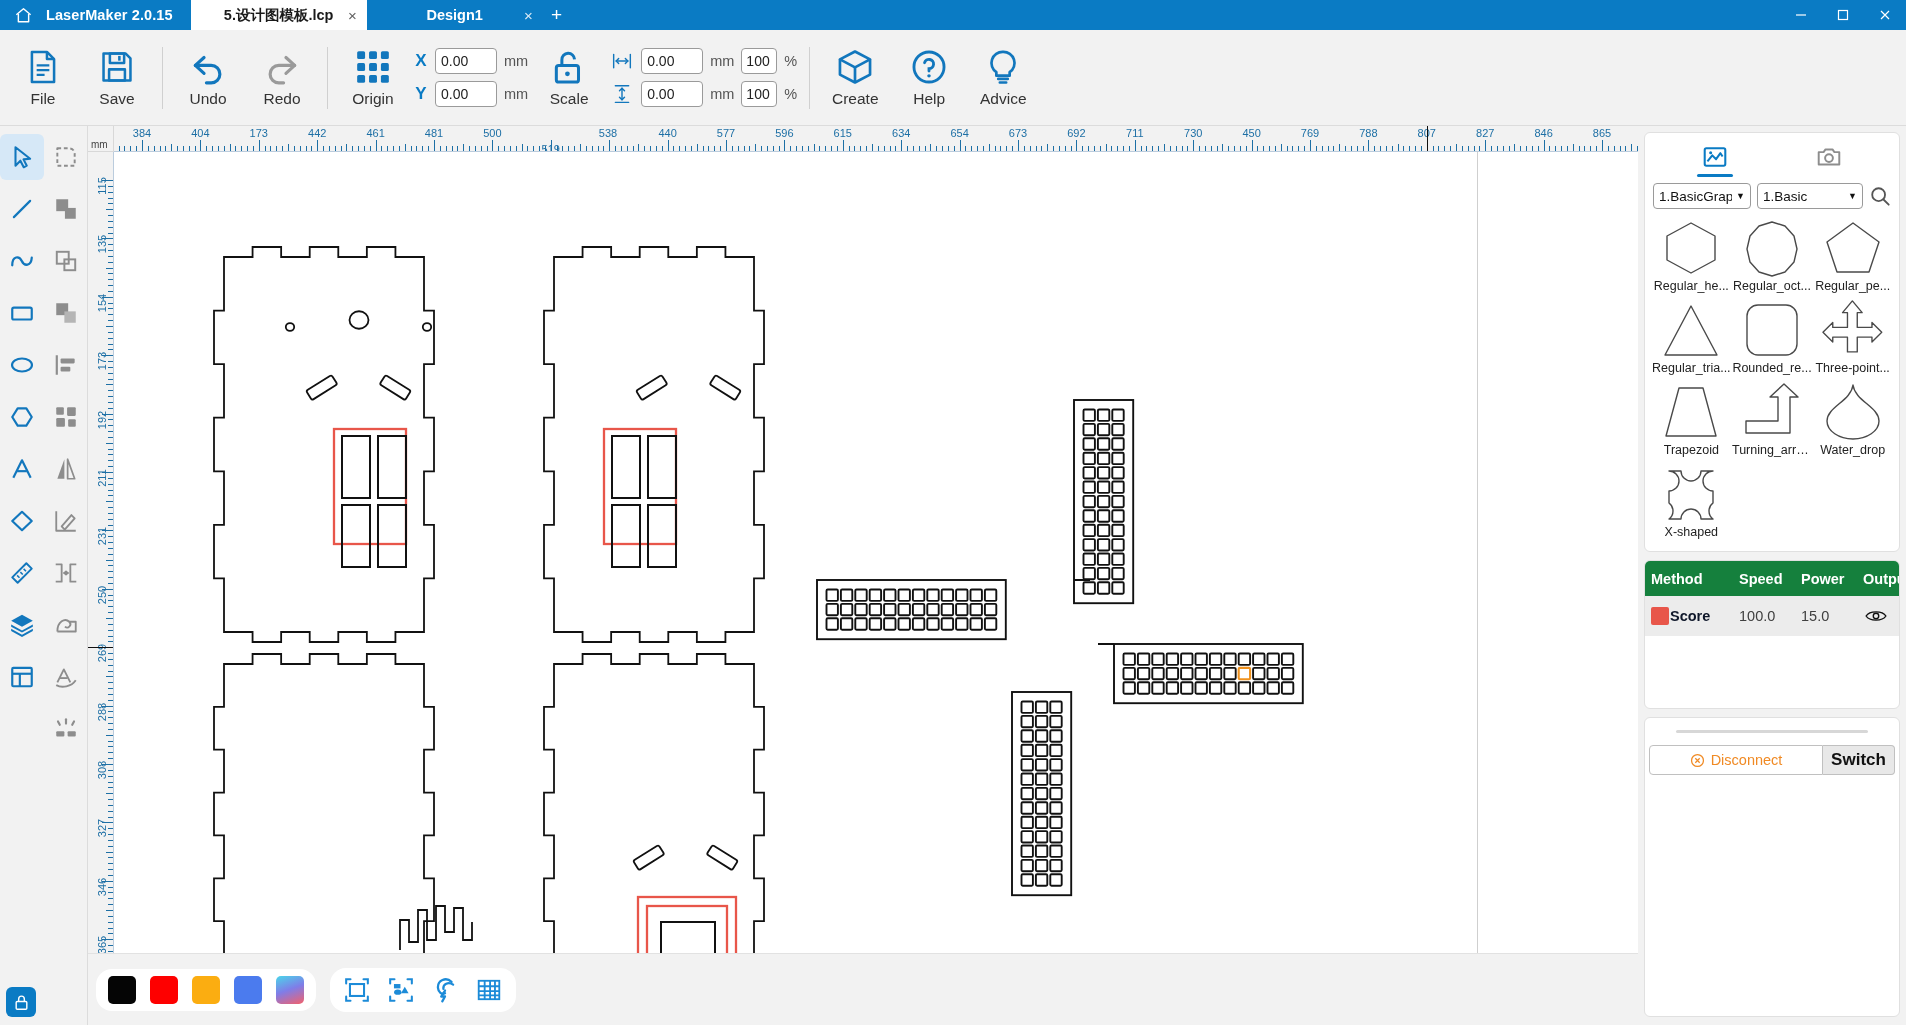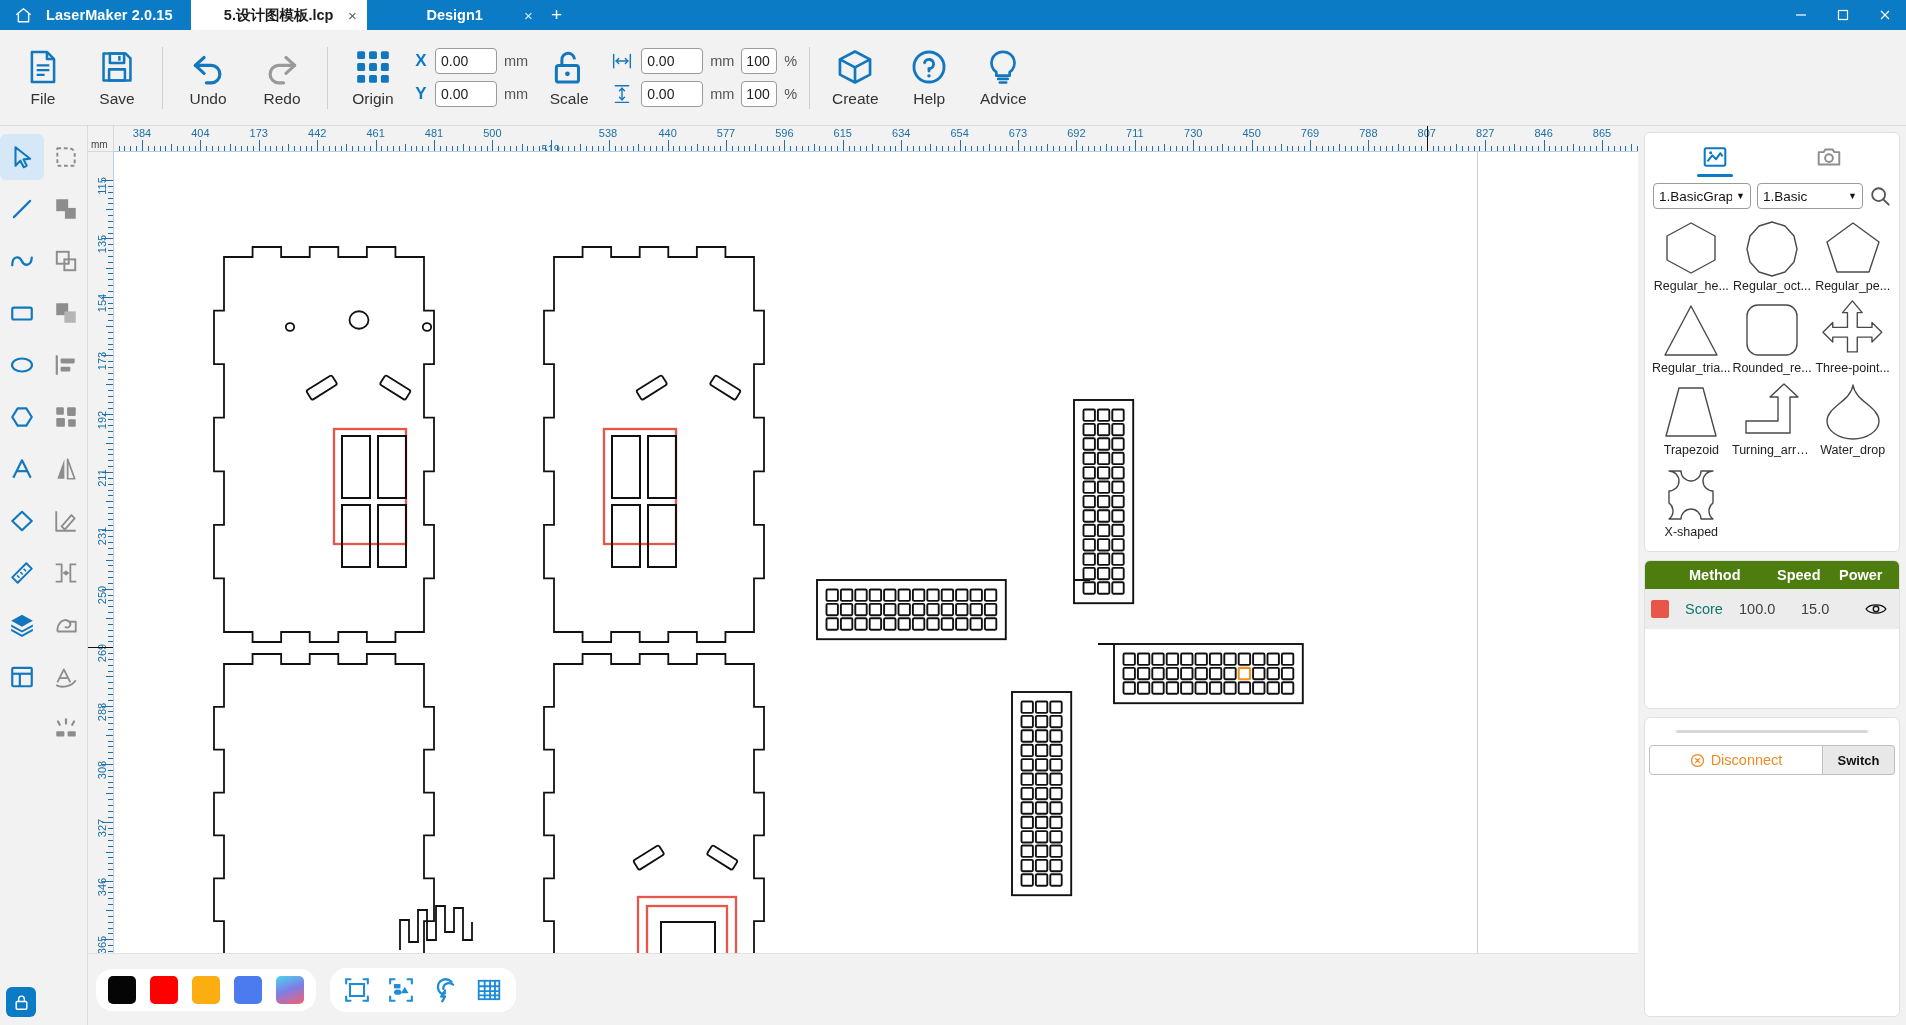--- a/index.html
+++ b/index.html
@@ -161,30 +161,30 @@
   .search-ico { width: 22px; display:flex; align-items:center; justify-content:center; cursor:pointer; }
   .shape-grid { display: grid; grid-template-columns: repeat(3, 1fr); padding: 2px 6px 2px 6px; }
   .shape-cell { display: flex; flex-direction: column; align-items: center; cursor: pointer; padding: 2px 0 4px 0; }
   .shape-cell svg { width: 64px; height: 62px; }
   .shape-cell .cap { font-size: 12.5px; color: #222; margin-top: 0px; max-width: 80px;
     overflow: hidden; text-overflow: ellipsis; white-space: nowrap; text-align:center; }
 
   .method-card { flex: 1; display: flex; flex-direction: column; min-height: 0; overflow: hidden; }
   .mtable-head {
     display: grid; grid-template-columns: 88px 62px 62px 56px;
-    background: #4d7c0f; color: #fff; font-size: 14.5px; font-weight: 600;
-    height: 28px; align-items: center; padding-left: 38px;
+    background: #15803d; color: #fff; font-size: 14.5px; font-weight: 600;
+    height: 35px; align-items: center;
   }
   .mtable-head div { padding-left: 6px; }
   .mrow {
     display: grid; grid-template-columns: 88px 62px 62px 56px;
     height: 40px; align-items: center; font-size: 14.5px; cursor: pointer;
   }
   .mrow.alt { background: #ececec; }
-  .mrow .mname { display: flex; align-items: center; gap: 16px; padding-left: 6px; font-weight: 400; color:#0f766e; }
+  .mrow .mname { display: flex; align-items: center; gap: 1px; padding-left: 6px; font-weight: 700; color:#0f172a; }
   .mrow .chip { width: 18px; height: 18px; border-radius: 2px; }
   .mrow .val { padding-left: 6px; }
   .mrow.alt .val { color: #404040; }
   .mrow .eye { display: flex; align-items: center; justify-content: flex-start; padding-left: 8px; }
   .mrow .eye svg { width: 22px; height: 16px; }
 
   .run-card { flex: 0 0 300px; display: flex; flex-direction: column; align-items: center; padding-top: 12px; }
   .divider-line { width: 192px; height: 3px; background: #d7d7d7; border-radius: 2px; margin-bottom: 12px; }
   .start-btn {
     width: 128px; height: 128px; border-radius: 50%; background: #0a7bc4;
@@ -195,21 +195,21 @@
   .conn-row { display: flex; width: 246px; height: 30px; }
   .disc-box {
     flex: 1; border: 1px solid #c0c0c0; border-radius: 4px 0 0 4px; background: #fff;
     display: flex; align-items: center; justify-content: center; gap: 6px;
     font-size: 14.5px; color: #f08a24; cursor: pointer;
   }
   .disc-box svg { width: 15px; height: 15px; }
   .switch-box {
     width: 72px; border: 1px solid #c0c0c0; border-left: none; border-radius: 0 4px 4px 0;
     background: #e8e8e8; display: flex; align-items: center; justify-content: center;
-    font-size: 13px; font-weight: 700; color: #111; cursor: pointer;
+    font-size: 17px; font-weight: 700; color: #111; cursor: pointer;
   }
 </style>
 </head>
 <body>
 
 <div id="app">
 
   <div class="titlebar">
     <div class="home-btn">
       <svg viewBox="0 0 24 24" fill="none" stroke="#fff" stroke-width="1.8" stroke-linejoin="round">

